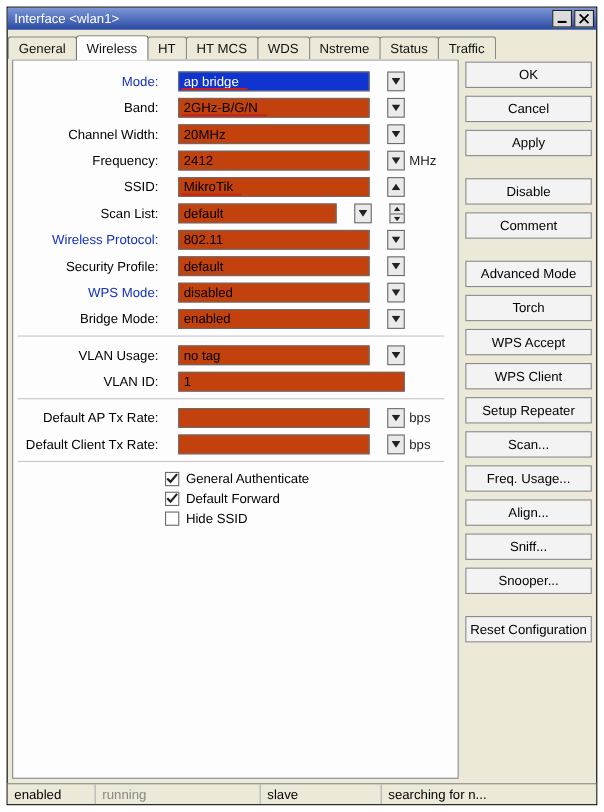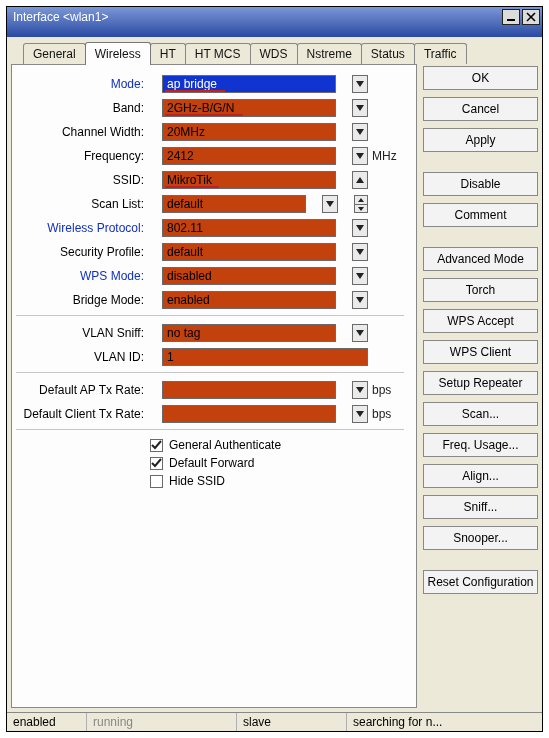--- a/index.html
+++ b/index.html
@@ -25,21 +25,21 @@
     flex-direction: column;
     background: #ece9d8;
   }
   .titlebar {
     height: 20px;
     background: linear-gradient(to bottom, #7b97d6 0%, #2a4aa3 100%);
     color: #fff;
     display: flex;
     align-items: center;
     font-size: 12px;
-    padding: 0 2px 10px 6px;
+    padding: 0 2px 0 6px;
   }
   .titlebar .title { flex: 1; }
   .winbtn {
     width: 16px;
     height: 14px;
     background: #dcdcdc;
     border: 1px solid #222;
     margin-left: 2px;
     display: flex;
     align-items: center;
@@ -52,21 +52,21 @@
   }
   .body {
     flex: 1;
     display: flex;
     flex-direction: column;
     min-height: 0;
   }
   .tabs-row {
     display: flex;
     align-items: flex-end;
-    padding: 4px 4px 0 16px;
+    padding: 4px 4px 0 0;
     position: relative;
     z-index: 2;
   }
   .tab {
     padding: 3px 9px 3px 9px;
     border: 1px solid #888;
     border-bottom: none;
     background: #ece9d8;
     margin-right: -1px;
     cursor: pointer;
@@ -450,21 +450,21 @@
                     <polygon points="0,0 8,0 4,6" fill="#222"></polygon>
                   </svg>
               </div>
             </div>
             <div class="unit"></div>
           </div>
 
           <hr class="divider">
 
           <div class="frow">
-            <div class="flabel">VLAN Sniff:</div>
+            <div class="flabel">VLAN Usage:</div>
             <div class="fval">
               <div class="textbox">
                 <span>no tag</span>
               </div>
               <div class="ddbtn">
                 <svg width="8" height="6">
                     <polygon points="0,0 8,0 4,6" fill="#222"></polygon>
                   </svg>
               </div>
             </div>

